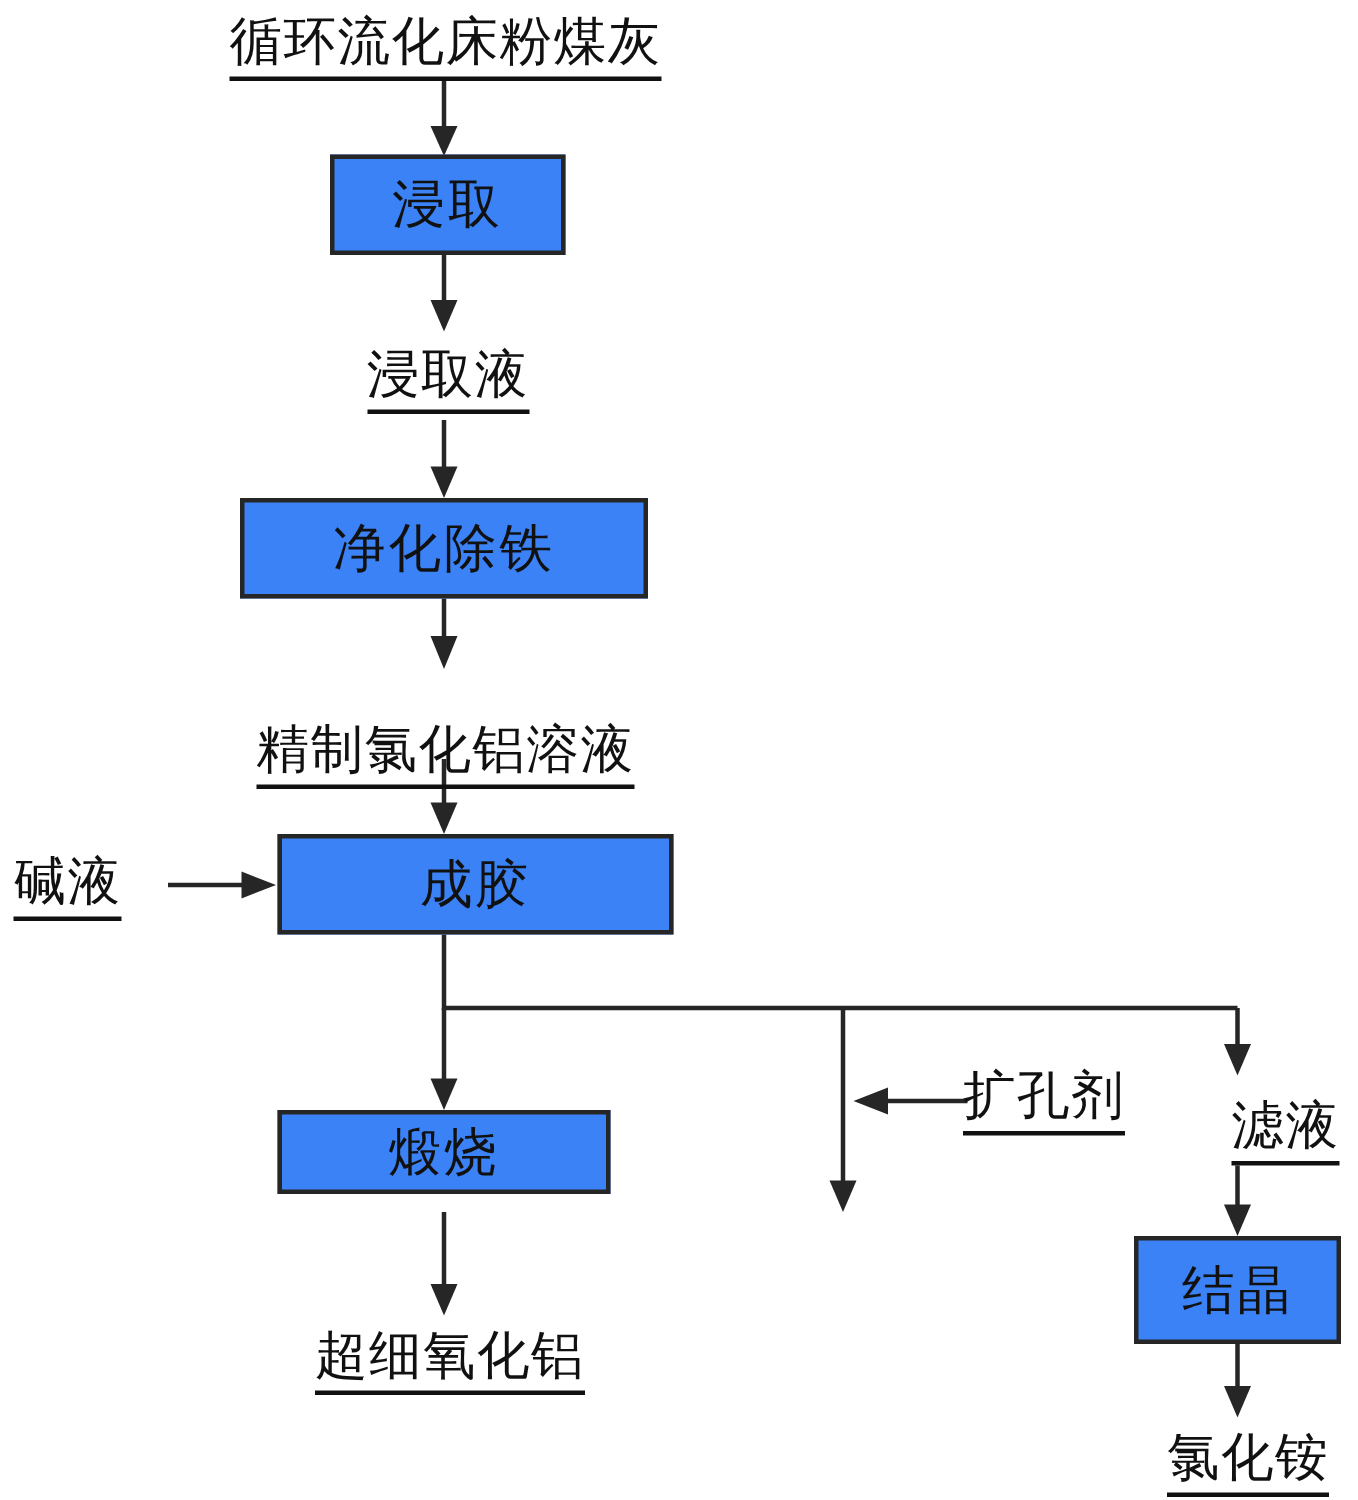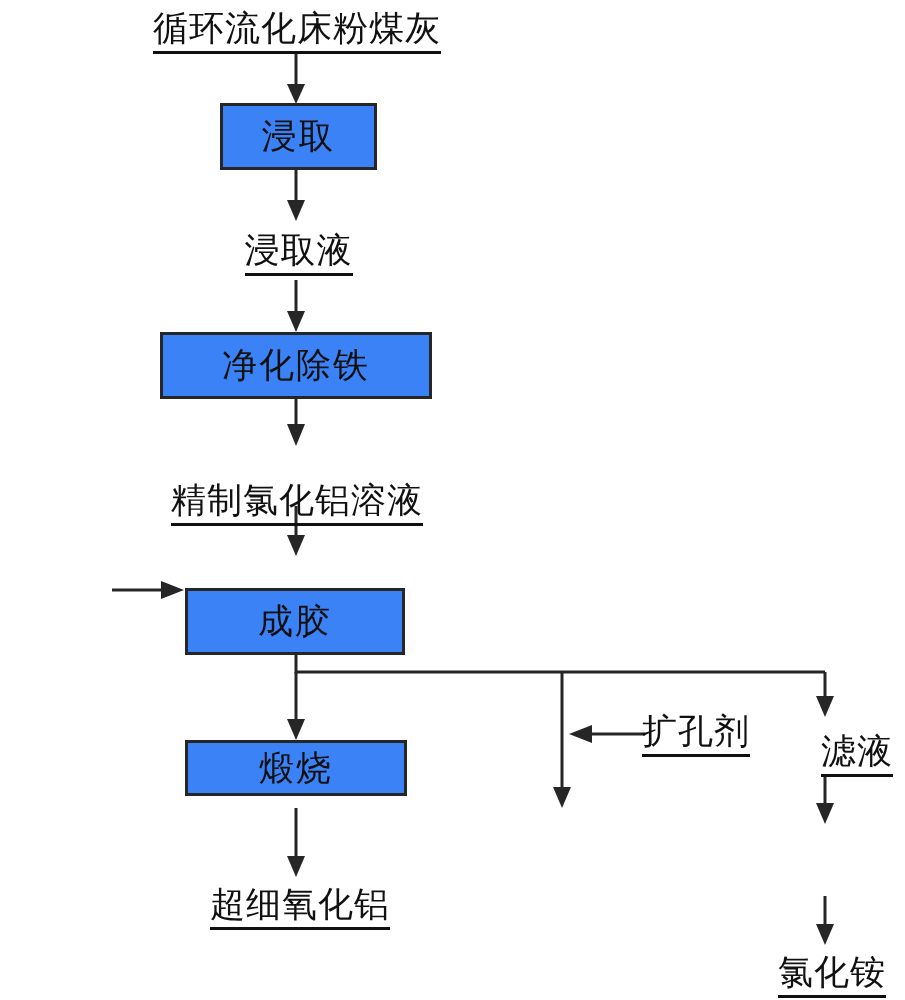--- a/index.html
+++ b/index.html
@@ -136,20 +136,23 @@
   </div>
 
   <div class="flow-label" style="left:220px; top:230px; width:157px;">
     <span class="u">浸取液</span>
   </div>
 
   <div class="flow-label" style="left:150px; top:480px; width:294px;">
     <span class="u">精制氯化铝溶液</span>
   </div>
 
+  <div class="flow-label" style="left:4px; top:568px; width:82px;">
+    <span class="u">碱液</span>
+  </div>
 
   <div class="flow-label" style="left:638px; top:711px; width:116px;">
     <span class="u">扩孔剂</span>
   </div>
 
   <div class="flow-label" style="left:819px; top:731px; width:76px;">
     <span class="u">滤液</span>
   </div>
 
 
@@ -162,22 +165,25 @@
   </div>
 
   <div class="process-box" style="left:220px; top:103px; width:157px; height:67px;">
     <span>浸取</span>
   </div>
 
   <div class="process-box" style="left:160px; top:332px; width:272px; height:67px;">
     <span>净化除铁</span>
   </div>
 
-  <div class="process-box" style="left:185px; top:556px; width:220px; height:67px;margin-top:32px;">
+  <div class="process-box" style="left:185px; top:556px; width:264px; height:67px;">
     <span>成胶</span>
   </div>
 
   <div class="process-box" style="left:185px; top:740px; width:222px; height:56px;">
     <span>煅烧</span>
   </div>
 
+  <div class="process-box" style="left:756px; top:824px; width:138px; height:72px;">
+    <span>结晶</span>
+  </div>
 
 </div>
 
 </body></html>

